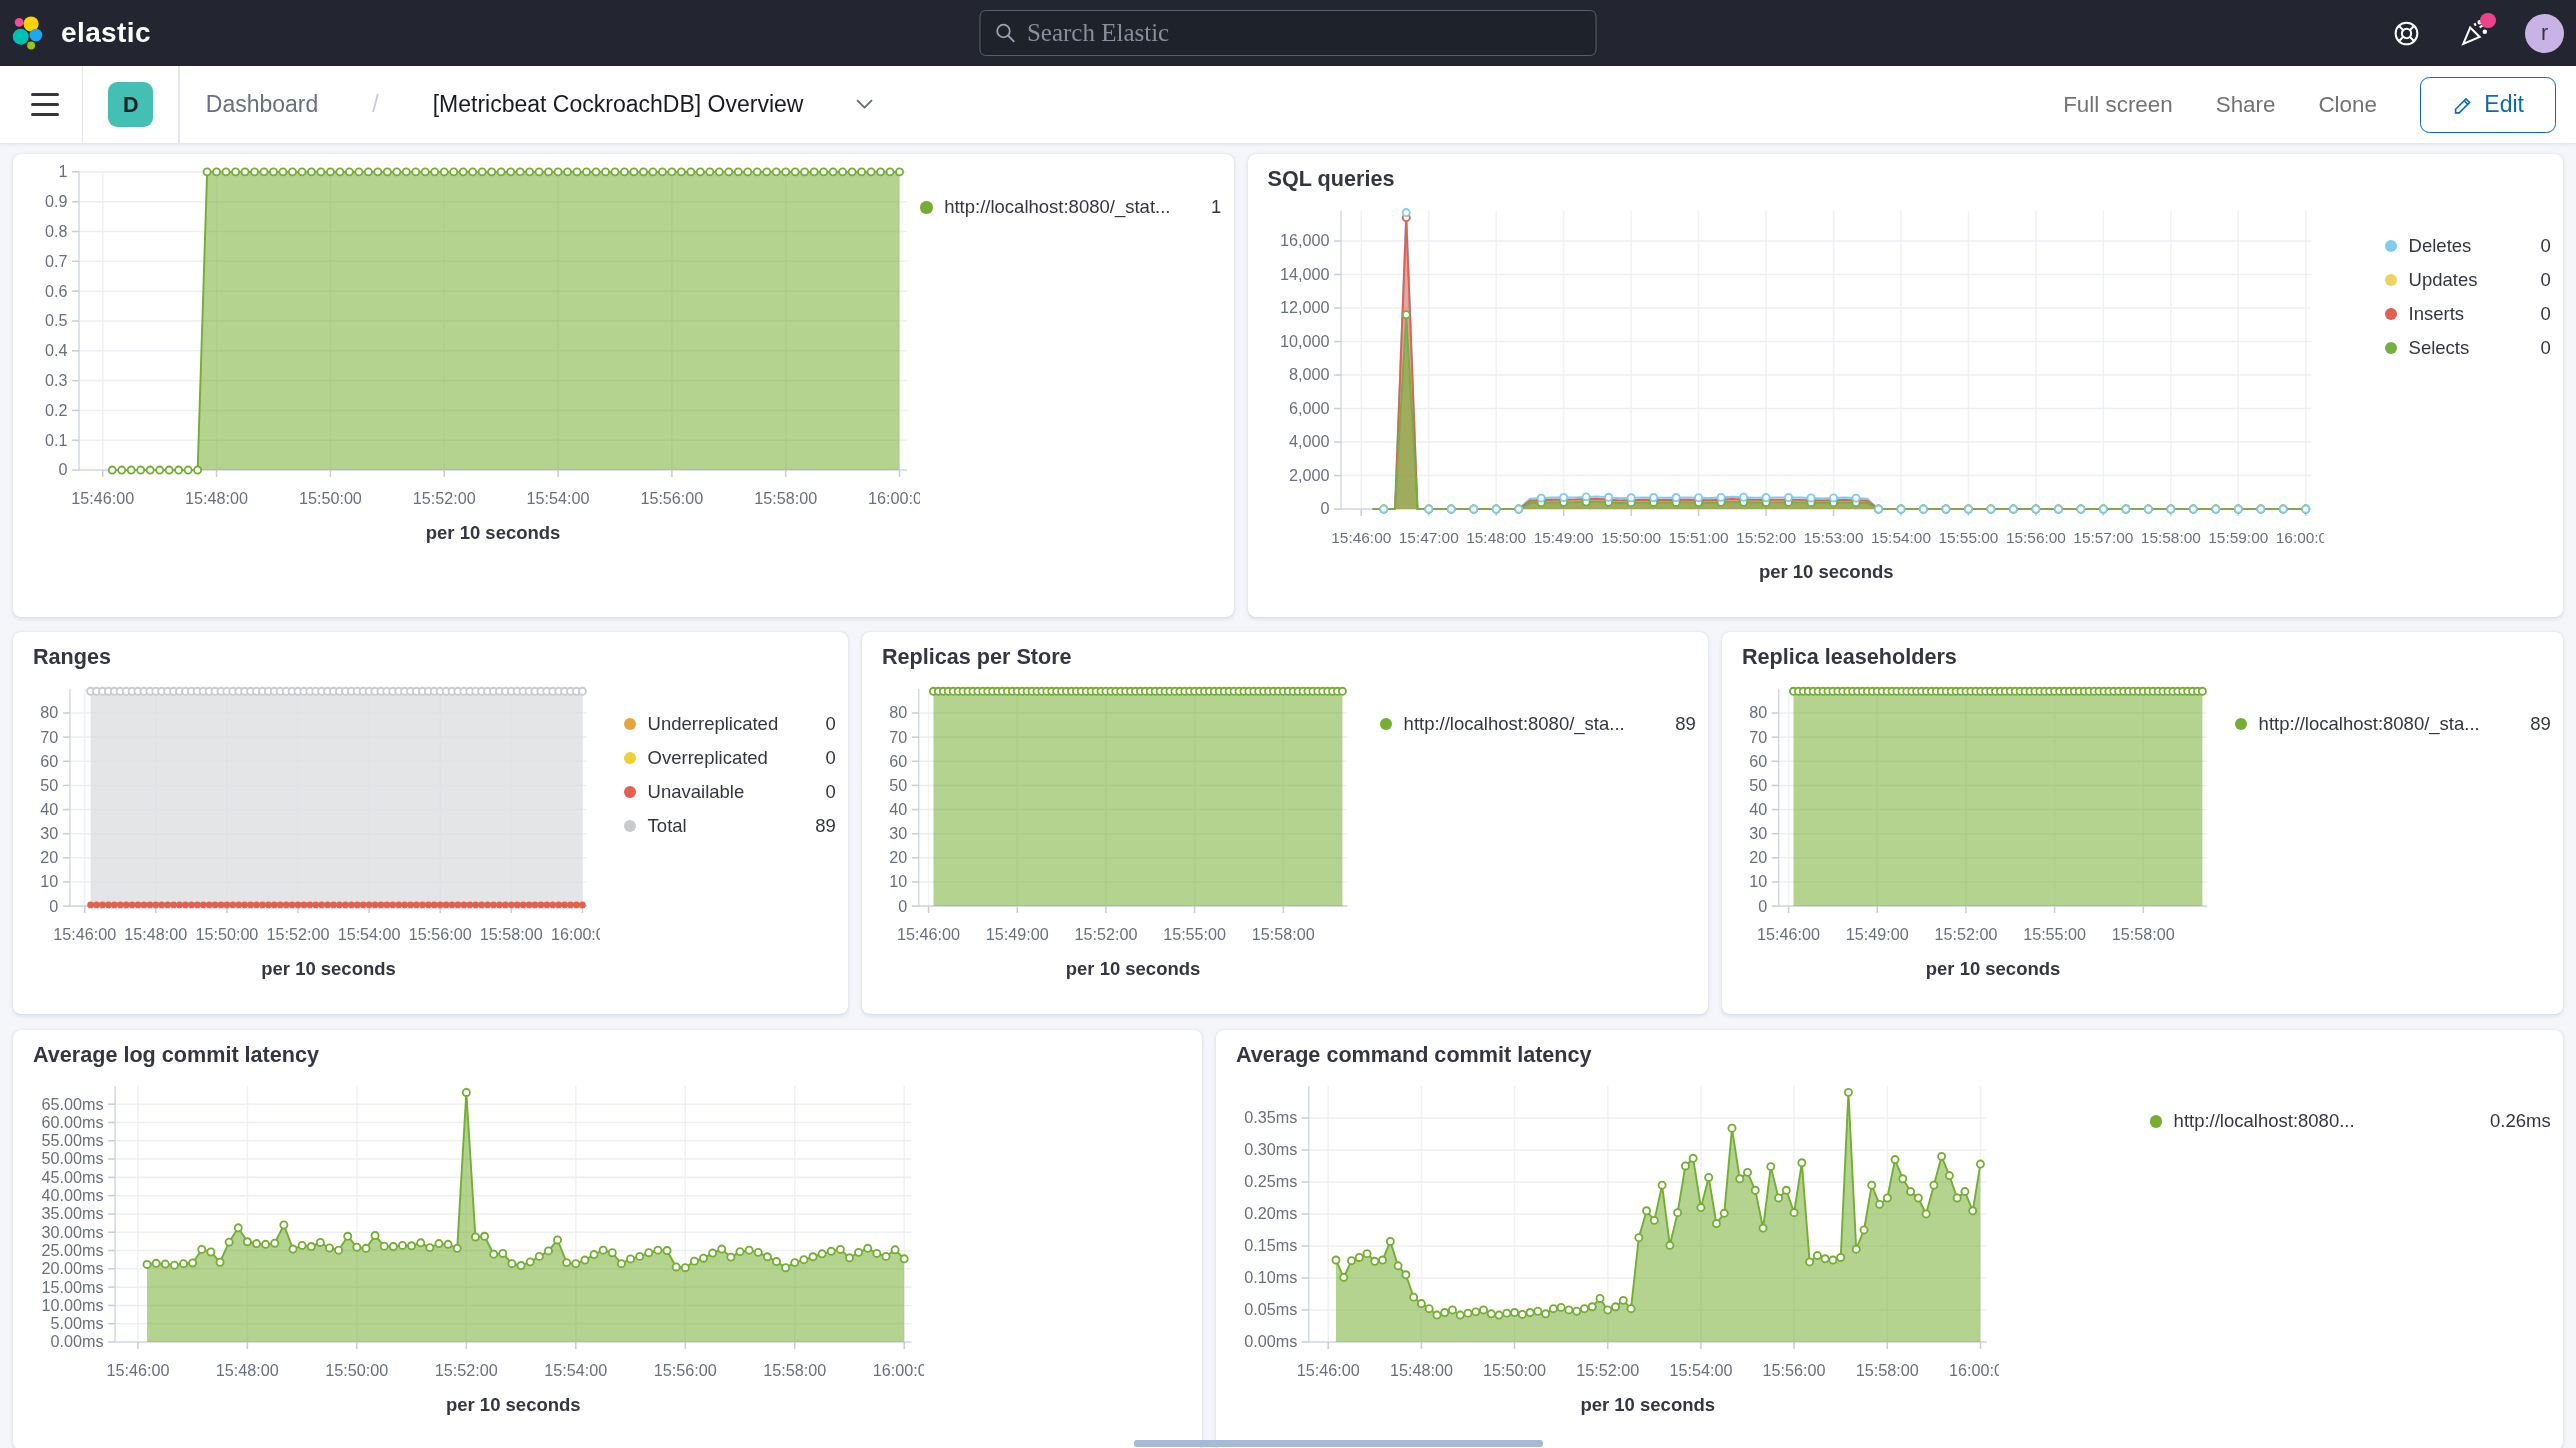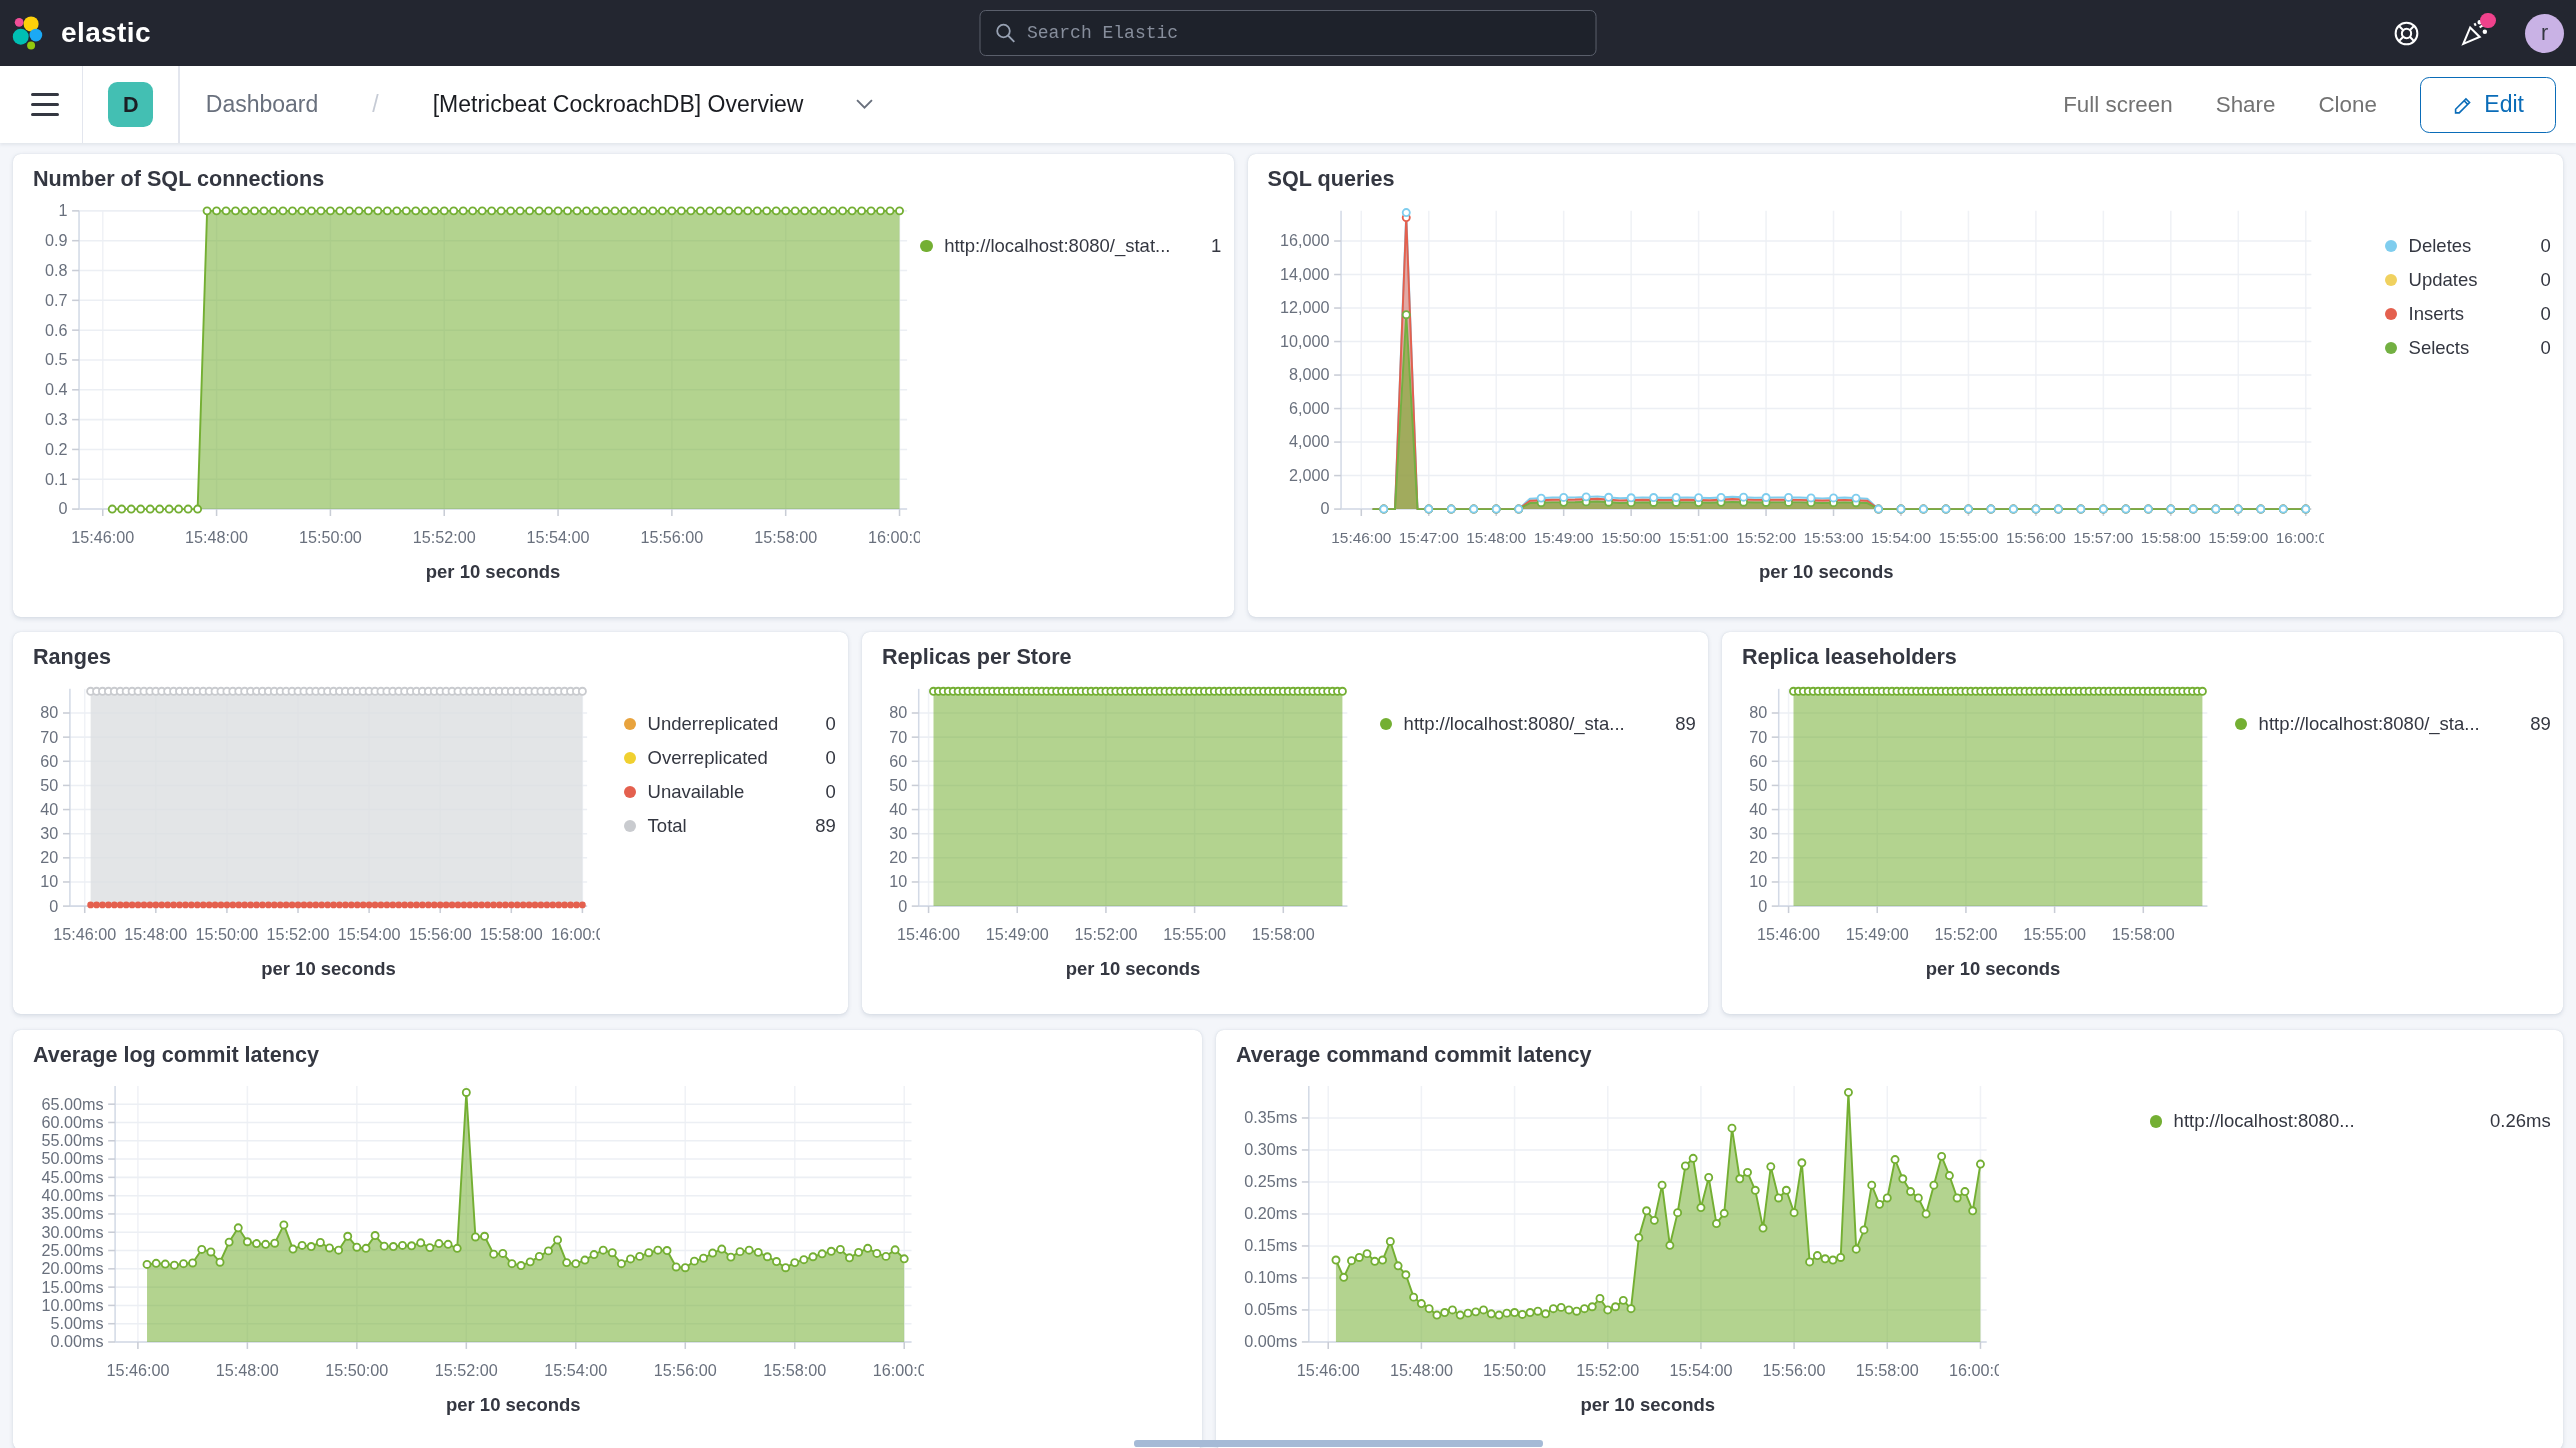--- a/index.html
+++ b/index.html
@@ -8,21 +8,21 @@
 
   
   .hdr { position:relative; height:66px; background:#232630; display:flex; align-items:center;
     padding:0 12px; }
   .logo-wrap { display:flex; align-items:center; gap:14px; }
   .logo-text { color:#fff; font-size:28px; font-weight:600; letter-spacing:0.4px; }
   .search-wrap { position:absolute; left:50%; top:10px; transform:translateX(-50%);
     width:617px; height:46px; background:#1e222b; border:1.5px solid #5a5f6b; border-radius:6.2px;
     display:flex; align-items:center; padding:0 14px; }
   .search-wrap input { flex:1; background:transparent; border:none; outline:none;
-    color:#d3d7e0; font-size:18px; font-family:Liberation Mono, monospace; }
+    color:#d3d7e0; font-size:25px; font-family:Liberation Serif, serif; }
   .search-wrap input::placeholder { color:#878e9c; }
   .hdr-right { margin-left:auto; display:flex; align-items:center; gap:34px; }
   .hdr-icon { position:relative; width:34px; height:34px; display:flex; align-items:center;
     justify-content:center; cursor:pointer; }
   .badge-dot { position:absolute; top:-3.1px; right:-4.6px; width:15.4px; height:15.4px;
     border-radius:50%; background:#F0428C; }
   .avatar { width:39px; height:39px; border-radius:50%; background:#C9B2E5; color:#343741;
     font-size:21.6px; display:flex; align-items:center; justify-content:center; cursor:pointer; }
 
   
@@ -147,21 +147,20 @@
         <line x1="13.5" y1="7.5" x2="17.5" y2="11.5"></line>
       </svg>
       <span>Edit</span>
     </button>
   </div>
 </nav>
 
 <main>
   <div class="row">
     <section class="panel p-r1 w0">
-      <h2 class="panel-title">Number of SQL connections</h2>
       <div class="panel-body">
         <svg class="chart" width="895" height="393" viewBox="0 0 1160 510">
             <line x1="100.17319587628866" x2="100.17319587628866" y1="18" y2="405" stroke="#F0F2F6" stroke-width="2"></line>
             <line x1="247.8845360824742" x2="247.8845360824742" y1="18" y2="405" stroke="#F0F2F6" stroke-width="2"></line>
             <line x1="395.5958762886597" x2="395.5958762886597" y1="18" y2="405" stroke="#F0F2F6" stroke-width="2"></line>
             <line x1="543.3072164948453" x2="543.3072164948453" y1="18" y2="405" stroke="#F0F2F6" stroke-width="2"></line>
             <line x1="691.0185567010309" x2="691.0185567010309" y1="18" y2="405" stroke="#F0F2F6" stroke-width="2"></line>
             <line x1="838.7298969072165" x2="838.7298969072165" y1="18" y2="405" stroke="#F0F2F6" stroke-width="2"></line>
             <line x1="986.4412371134019" x2="986.4412371134019" y1="18" y2="405" stroke="#F0F2F6" stroke-width="2"></line>
             <line x1="1134.1525773195876" x2="1134.1525773195876" y1="18" y2="405" stroke="#F0F2F6" stroke-width="2"></line>

